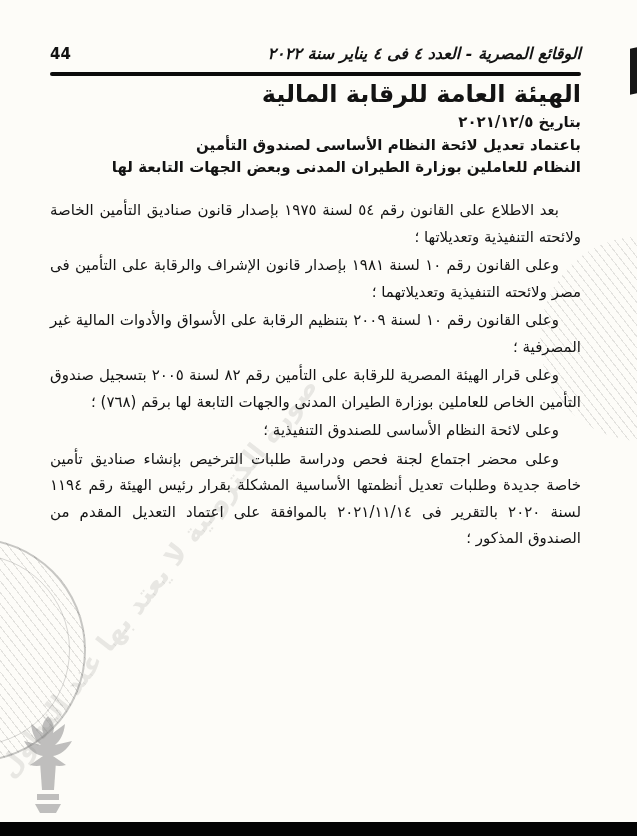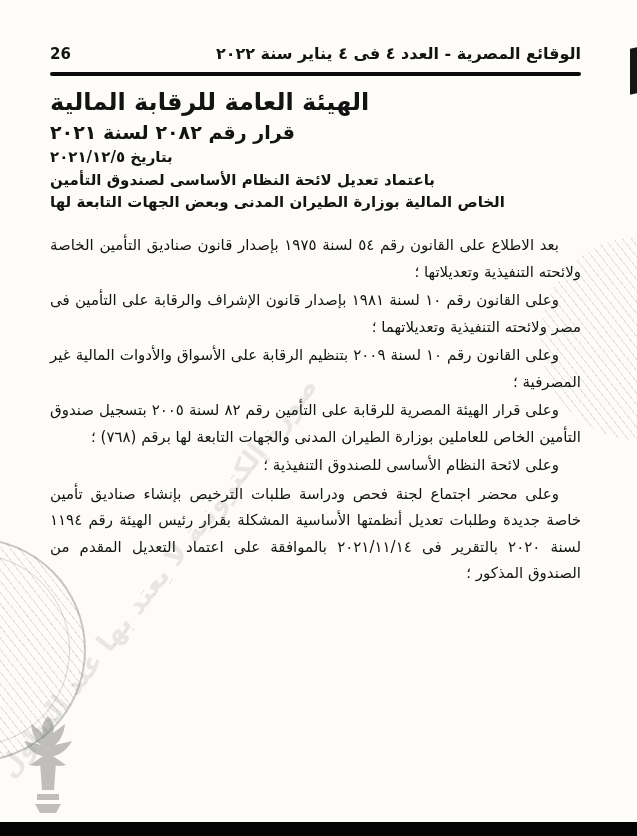--- a/index.html
+++ b/index.html
@@ -5,26 +5,26 @@
   html,body{margin:0;padding:0;background:#6f6f6f;}
   .page{
     position:relative;width:637px;height:836px;margin:0 auto;
     background:#fdfcf8;overflow:hidden;color:#131313;
     font-family:"DejaVu Sans", sans-serif;direction:rtl;
   }
   .content{position:relative;z-index:2;padding:44px 56px 0 50px;}
 
   
   .header-row{display:flex;justify-content:space-between;align-items:baseline;}
-  .issue-title{font-size:16px;font-weight:bold;}
+  .issue-title{font-size:16px;font-weight:bold;font-style:italic;}
   .page-number{font-size:15px;font-weight:bold;}
   .rule{height:4px;background:#0b0b0b;margin-top:9px;border-radius:2px;}
 
   
-  .title-block{text-align:left;margin-top:12px;}
+  .title-block{text-align:right;margin-top:4px;}
   .t-authority{font-size:24px;font-weight:bold;margin:0 0 5px;}
   .t-decree{font-size:19px;font-weight:bold;margin:4px 0;}
   .t-date{font-size:15px;font-weight:bold;margin:5px 0;}
   .t-subject{font-size:15px;font-weight:bold;margin:4px 0;}
   .t-issuer{font-size:18px;font-weight:bold;margin:7px 0 2px;}
 
   
   .body-text{margin-top:21px;}
   .body-text p{
     font-size:15px;line-height:26.5px;margin:2px 0;
@@ -53,30 +53,29 @@
   <div class="seal seal-right"></div>
   <div class="seal seal-left">
     <div class="seal-left-inner"></div>
   </div>
   <div class="wm-text">صورة إلكترونية لا يعتد بها عند التداول</div>
 
   <div class="content">
 
     <div class="header-row">
       <span class="issue-title">الوقائع المصرية - العدد ٤ فى ٤ يناير سنة ٢٠٢٢</span>
-      <span class="page-number">26</span>
+      <span class="page-number">44</span>
     </div>
     <div class="rule"></div>
 
     <div class="title-block">
       <div class="t-authority">الهيئة العامة للرقابة المالية</div>
-      <div class="t-decree">قرار رقم ٢٠٨٢ لسنة ٢٠٢١</div>
       <div class="t-date">بتاريخ ٢٠٢١/١٢/٥</div>
       <div class="t-subject">باعتماد تعديل لائحة النظام الأساسى لصندوق التأمين</div>
-      <div class="t-subject">الخاص المالية بوزارة الطيران المدنى وبعض الجهات التابعة لها</div>
+      <div class="t-subject">النظام للعاملين بوزارة الطيران المدنى وبعض الجهات التابعة لها</div>
     </div>
 
     <div class="body-text">
       <p>بعد الاطلاع على القانون رقم ٥٤ لسنة ١٩٧٥ بإصدار قانون صناديق التأمين الخاصة ولائحته التنفيذية وتعديلاتها ؛</p>
       <p>وعلى القانون رقم ١٠ لسنة ١٩٨١ بإصدار قانون الإشراف والرقابة على التأمين فى مصر ولائحته التنفيذية وتعديلاتهما ؛</p>
       <p>وعلى القانون رقم ١٠ لسنة ٢٠٠٩ بتنظيم الرقابة على الأسواق والأدوات المالية غير المصرفية ؛</p>
       <p>وعلى قرار الهيئة المصرية للرقابة على التأمين رقم ٨٢ لسنة ٢٠٠٥ بتسجيل صندوق التأمين الخاص للعاملين بوزارة الطيران المدنى والجهات التابعة لها برقم (٧٦٨) ؛</p>
       <p>وعلى لائحة النظام الأساسى للصندوق التنفيذية ؛</p>
       <p>وعلى محضر اجتماع لجنة فحص ودراسة طلبات الترخيص بإنشاء صناديق تأمين خاصة جديدة وطلبات تعديل أنظمتها الأساسية المشكلة بقرار رئيس الهيئة رقم ١١٩٤ لسنة ٢٠٢٠ بالتقرير فى ٢٠٢١/١١/١٤ بالموافقة على اعتماد التعديل المقدم من الصندوق المذكور ؛</p>
     </div>

